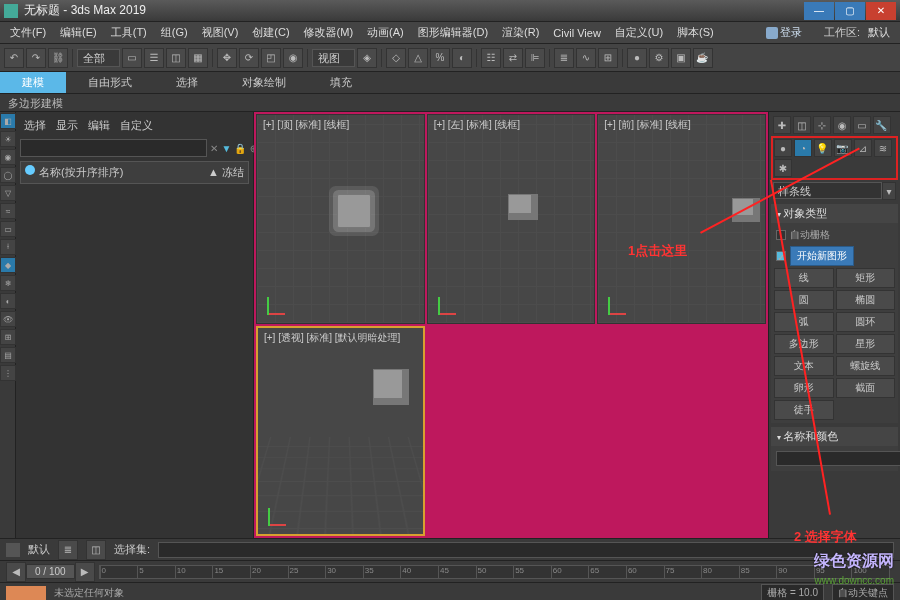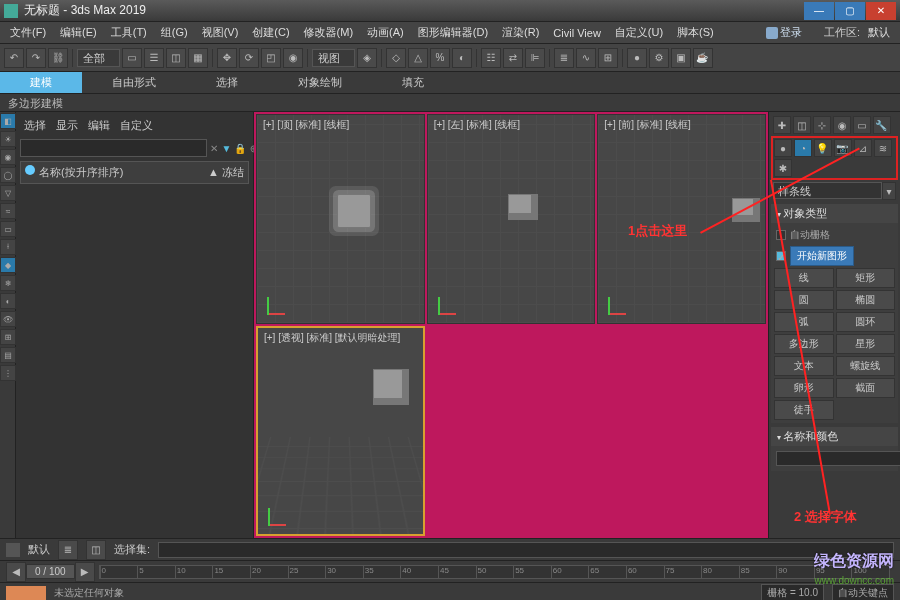--- a/index.html
+++ b/index.html
@@ -14,21 +14,21 @@
 .menuitem { padding:2px 6px; color:#ddd; cursor:pointer; }
 .login { margin-left:auto; display:flex; align-items:center; gap:2px; color:#cde; }
 .login .av { width:12px; height:12px; background:#8ac; border-radius:2px; }
 .wslabel { margin-left:20px; color:#ccc; }
 .wsval { color:#ddd; padding:0 6px; }
 .toolbar { height:28px; background:#444; display:flex; align-items:center; padding:2px 4px; gap:2px; border-bottom:1px solid #222; }
 .tbtn { width:20px; height:20px; background:#4a4a4a; border:1px solid #333; display:flex; align-items:center; justify-content:center; font-size:10px; color:#bbb; cursor:pointer; }
 .tsep { width:1px; height:18px; background:#333; margin:0 2px; }
 .tcombo { background:#3a3a3a; border:1px solid #555; padding:1px 14px 1px 5px; color:#ccc; font-size:11px; height:18px; }
 .ribbon { height:22px; background:#3a3a3a; display:flex; align-items:center; border-bottom:1px solid #222; }
-.rtab { padding:3px 30px; color:#ccc; cursor:pointer; font-size:11px; }
+.rtab { padding:3px 22px; color:#ccc; cursor:pointer; font-size:11px; }
 .rtab.active { background:#5bb8e8; color:#fff; }
 .subbar { height:18px; background:#3a3a3a; padding:2px 8px; color:#bbb; border-bottom:1px solid #222; font-size:11px; }
 .main { display:flex; height:426px; }
 .leftcol { width:16px; background:#3a3a3a; display:flex; flex-direction:column; border-right:1px solid #222; }
 .ltool { width:16px; height:16px; margin:1px 0; background:#444; border:1px solid #333; display:flex; align-items:center; justify-content:center; font-size:8px; color:#aaa; cursor:pointer; }
 .ltool.sel { background:#2a7aaa; }
 .scene { width:238px; background:#333; border-right:1px solid #222; padding:4px; display:flex; flex-direction:column; }
 .scenetabs { display:flex; gap:10px; padding:2px 4px; color:#ccc; font-size:11px; }
 .scenetab { cursor:pointer; }
 .searchrow { display:flex; align-items:center; gap:3px; margin:4px 0; }
@@ -69,21 +69,21 @@
 .objbtn { background:#4a4a4a; border:1px solid #333; padding:2px 0; text-align:center; font-size:10px; color:#ccc; cursor:pointer; }
 .bottombar { height:22px; background:#3a3a3a; display:flex; align-items:center; padding:0 6px; gap:8px; border-top:1px solid #222; }
 .layersw { width:14px; height:14px; background:#555; }
 .timeslider { height:22px; background:#3a3a3a; display:flex; align-items:center; padding:0 6px; border-top:1px solid #222; }
 .slidebtn { padding:1px 8px; background:#555; border:1px solid #333; font-size:10px; }
 .track { flex:1; height:14px; background:#333; border:1px solid #555; margin:0 4px; position:relative; overflow:hidden; }
 .ticks { position:absolute; inset:0; display:flex; }
 .tick { flex:1; border-left:1px solid #555; font-size:8px; color:#888; padding-left:1px; text-align:left; }
 .statusbar { height:20px; background:#3a3a3a; display:flex; align-items:center; gap:8px; padding:0 6px; font-size:10px; color:#aaa; border-top:1px solid #222; }
 .sbbox { background:#2a2a2a; border:1px solid #555; padding:1px 5px; }
-.annot { position:absolute; color:#f33; font-size:13px; z-index:50; pointer-events:none; font-weight:bold; }
+.annot { position:absolute; color:#f33; font-size:13px; z-index:50; pointer-events:none; font-weight:bold;margin-top:20px; }
 .arrow { position:absolute; background:#f22; z-index:49; pointer-events:none; transform-origin:top left; }
 .wm1 { position:absolute; right:6px; bottom:28px; color:#c4b5fd; font-size:16px; font-weight:bold; z-index:60; text-shadow:0 0 2px #000; }
 .wm2 { position:absolute; right:6px; bottom:14px; color:#6c3; font-size:10px; z-index:60; opacity:.7; }
 </style>
 </head>
 <body>
 
 <div class="titlebar">
   <div class="icon"></div>
   <div class="title">无标题 - 3ds Max 2019</div>

